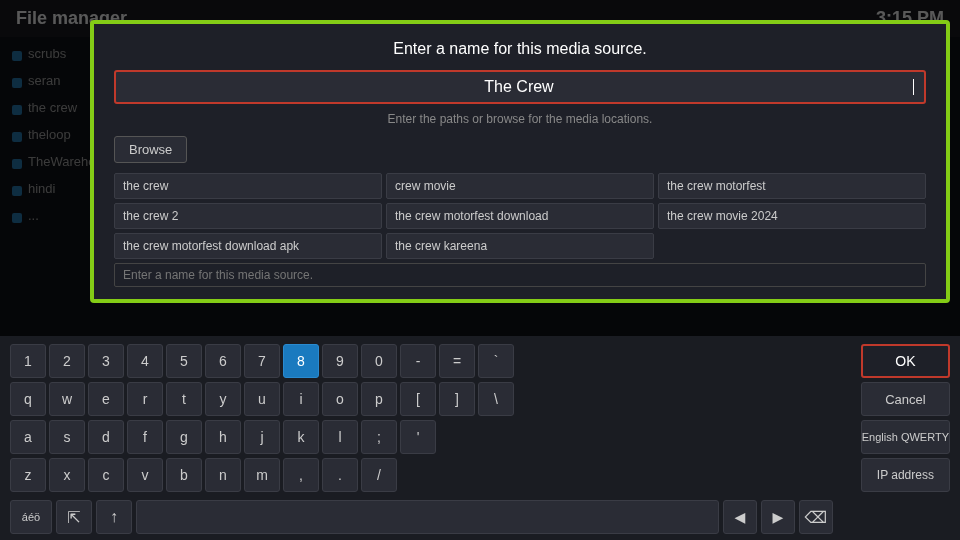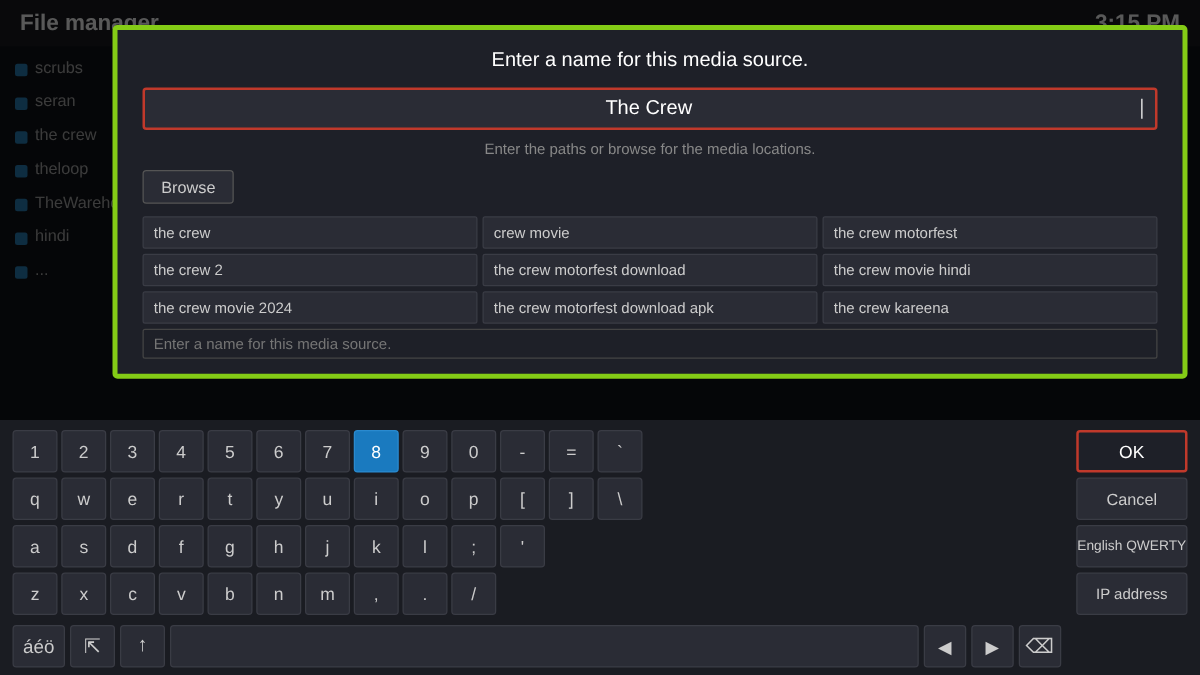--- a/index.html
+++ b/index.html
@@ -255,41 +255,41 @@
       color: #ccc;
       min-width: 80px;
       height: 34px;
       font-size: 12px;
     }
 
     .right-keys {
       display: flex;
       flex-direction: column;
       gap: 4px;
-      margin-left: 8px;
+      margin-left: 24px;
     }
 
     .keyboard-main {
       display: flex;
       gap: 4px;
     }
 
     .left-keyboard {
       flex: 1;
     }
 
     .bottom-bar {
       display: flex;
       gap: 4px;
       align-items: center;
       margin-top: 4px;
     }
 
     .key.special {
-      font-size: 15px;
+      font-size: 11px;
       min-width: 42px;
       text-align: center;
     }
 
     .key.space-key {
       flex: 1;
       min-width: 200px;
     }
 
     .key.arrow-key {
@@ -374,21 +374,20 @@
   </div>
 
   <div class="suggestions-grid">
 
     <div class="suggestion-item">the crew</div>
     <div class="suggestion-item">crew movie</div>
     <div class="suggestion-item">the crew motorfest</div>
 
     <div class="suggestion-item">the crew 2</div>
     <div class="suggestion-item">the crew motorfest download</div>
-    <div class="suggestion-item">the crew movie hindi</div>
 
     <div class="suggestion-item">the crew movie 2024</div>
     <div class="suggestion-item">the crew motorfest download apk</div>
     <div class="suggestion-item">the crew kareena</div>
   </div>
 
   <div class="name-input-row">
     <input class="name-input" type="text" placeholder="Enter a name for this media source." style="">
   </div>
 </div>

